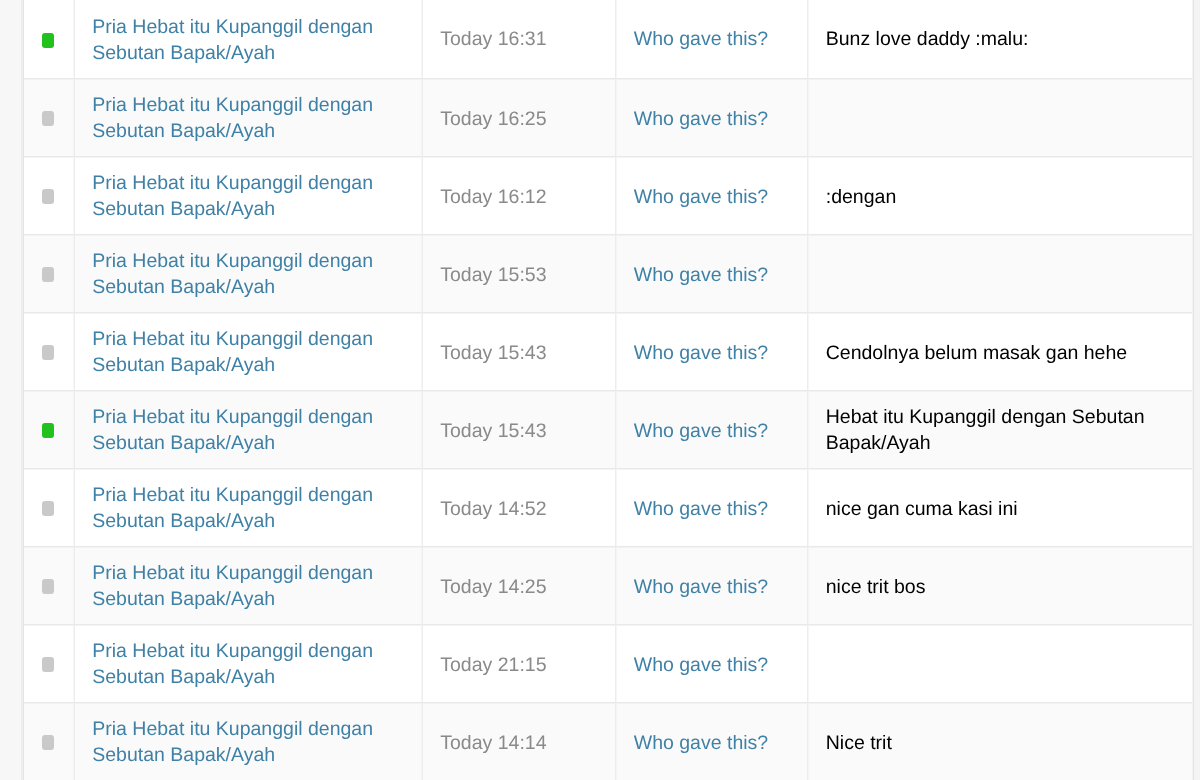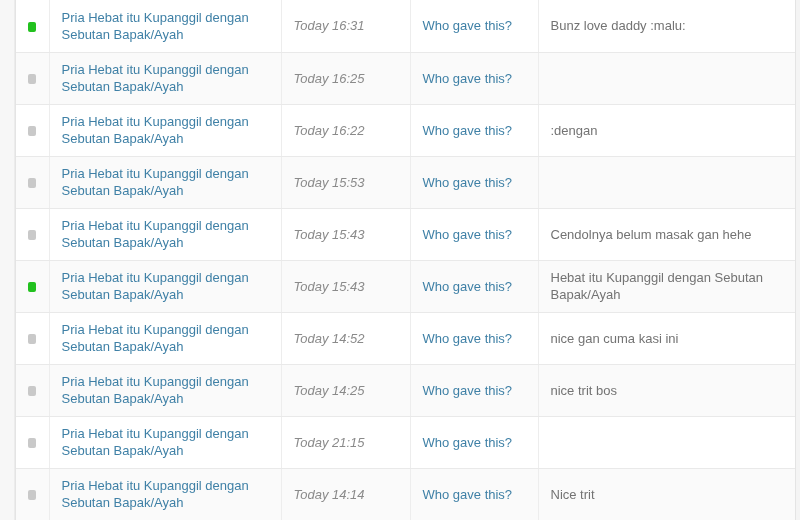--- a/index.html
+++ b/index.html
@@ -107,35 +107,34 @@
     font-size: 13px;
     line-height: 17px;
     display: block;
   }
 
   td.cell-time {
     color: #8a8a8a;
     font-size: 13px;
     padding-left: 13px;
     white-space: nowrap;
-    font-style: italic;
   }
 
   td.cell-who {
     padding-left: 12px;
   }
   a.who-link {
     color: #3f80a6;
     text-decoration: none;
     font-size: 13px;
     white-space: nowrap;
   }
 
   td.cell-msg {
-    color: #737373;
+    color: #000000;
     font-size: 13px;
     line-height: 17px;
     padding-left: 11px;
     padding-right: 12px;
   }
   td.cell-msg:empty::after { content: ""; }
 </style>
 </head>
 <body>
 
@@ -169,21 +168,21 @@
             </td>
             <td class="cell-time">Today 16:25</td>
             <td class="cell-who"><a class="who-link" href="#">Who gave this?</a></td>
             <td class="cell-msg"></td>
           </tr>
           <tr class="row-even">
             <td class="cell-status"><span class="status-dot"></span></td>
             <td class="cell-title">
               <a class="thread-link" href="#">Pria Hebat itu Kupanggil dengan Sebutan Bapak/Ayah</a>
             </td>
-            <td class="cell-time">Today 16:22</td>
+            <td class="cell-time">Today 16:12</td>
             <td class="cell-who"><a class="who-link" href="#">Who gave this?</a></td>
             <td class="cell-msg">:dengan</td>
           </tr>
           <tr class="row-odd">
             <td class="cell-status"><span class="status-dot"></span></td>
             <td class="cell-title">
               <a class="thread-link" href="#">Pria Hebat itu Kupanggil dengan Sebutan Bapak/Ayah</a>
             </td>
             <td class="cell-time">Today 15:53</td>
             <td class="cell-who"><a class="who-link" href="#">Who gave this?</a></td>

